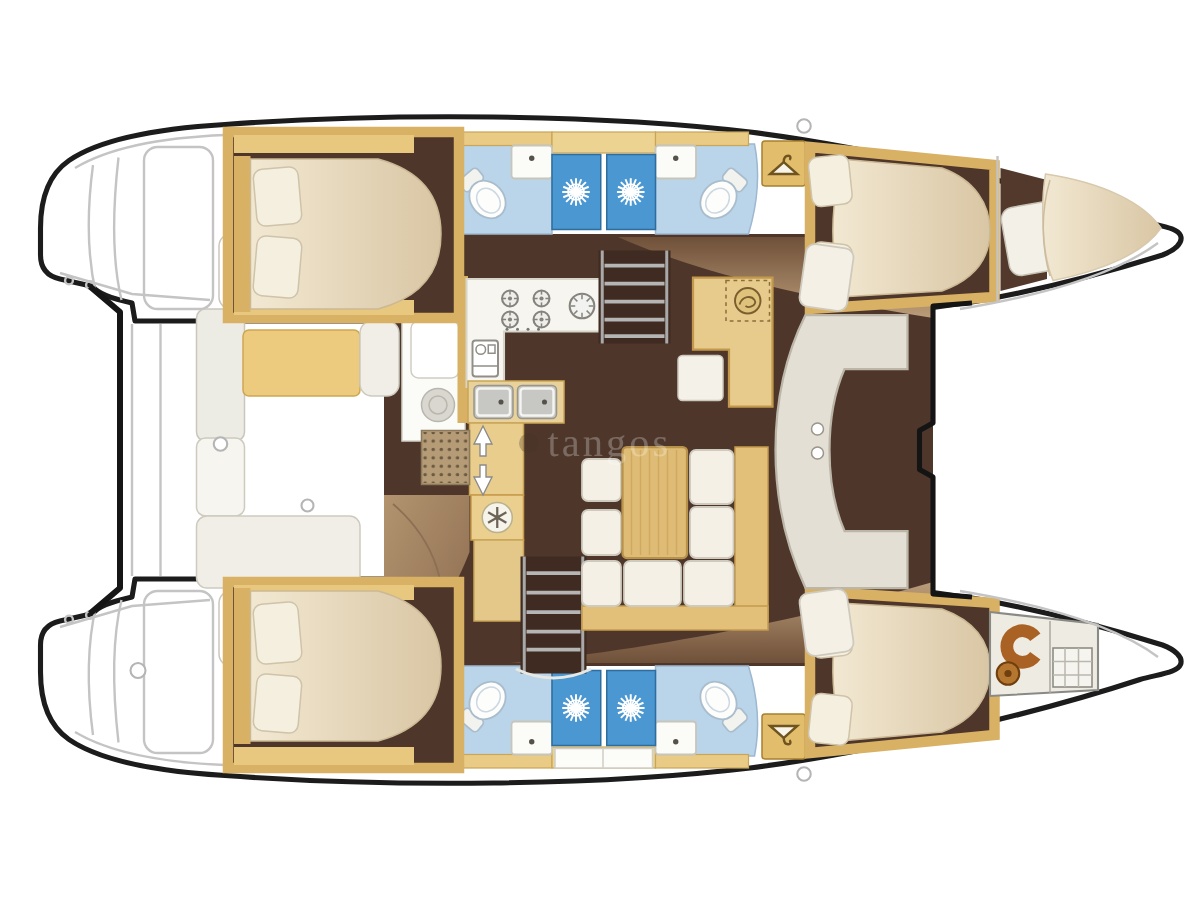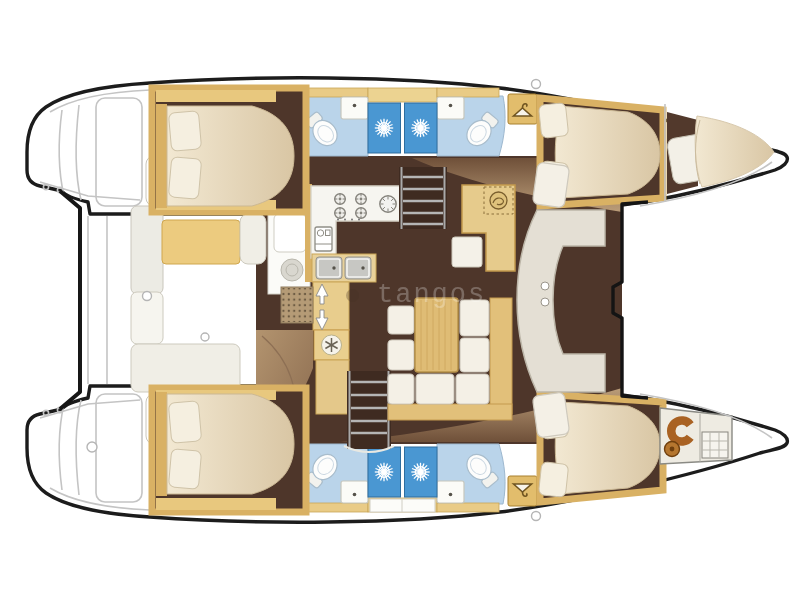--- a/index.html
+++ b/index.html
@@ -7,21 +7,21 @@
   #plan{position:absolute;left:0;top:0;}
   .gold{fill:var(--wood_gold);}
   .floor{fill:var(--floor_dark);}
   .bath{fill:var(--bath_blue);}
   .shower{fill:var(--shower_blue);}
   .cushion{fill:var(--cushion_white);stroke:#cfcabe;stroke-width:1.2;}
   .hull{fill:#ffffff;stroke:var(--hull_outline);stroke-width:3.4;stroke-linejoin:round;}
   .greyline{stroke:var(--deck_line);fill:none;stroke-width:1.6;}
   .watermark{position:absolute;left:346px;top:280px;width:180px;
      font-size:27px;letter-spacing:2px;color:rgba(255,255,255,0.26);
-     font-family:Liberation Mono, monospace;display:flex;align-items:center;gap:18px;pointer-events:none;}
+     font-family:Liberation Serif, serif;display:flex;align-items:center;gap:6px;pointer-events:none;}
   .wm-logo{width:13px;height:13px;border-radius:50%;background:rgba(70,50,35,0.30);display:inline-block;}
 </style>
 </head>
 <body>
 
 <svg id="plan" width="802" height="601" viewBox="0 0 802 601">
   <defs>
     <linearGradient id="gMatt" x1="0" y1="0" x2="1" y2="0">
       <stop offset="0" stop-color="#f2e8d2"></stop>
         <stop offset="1" stop-color="#d9c6a4"></stop>

